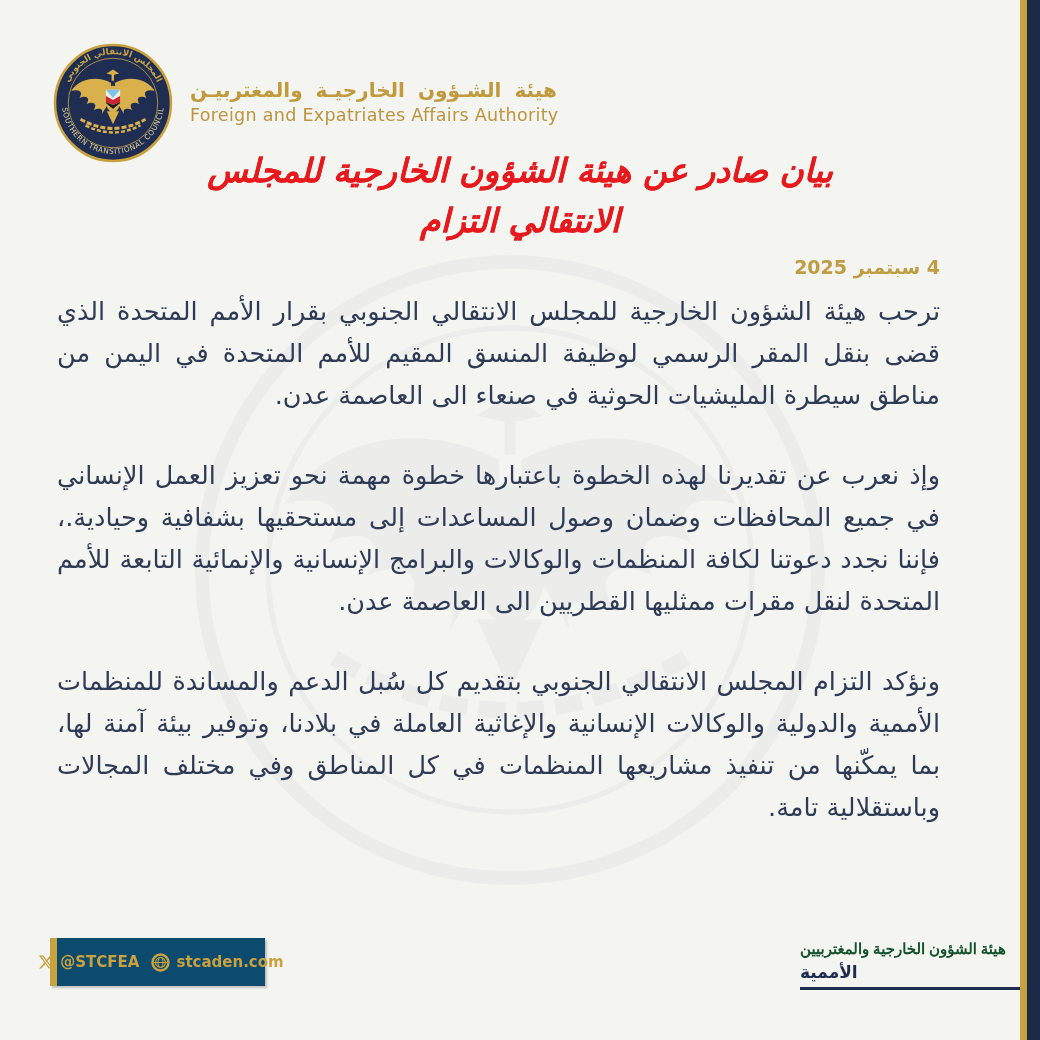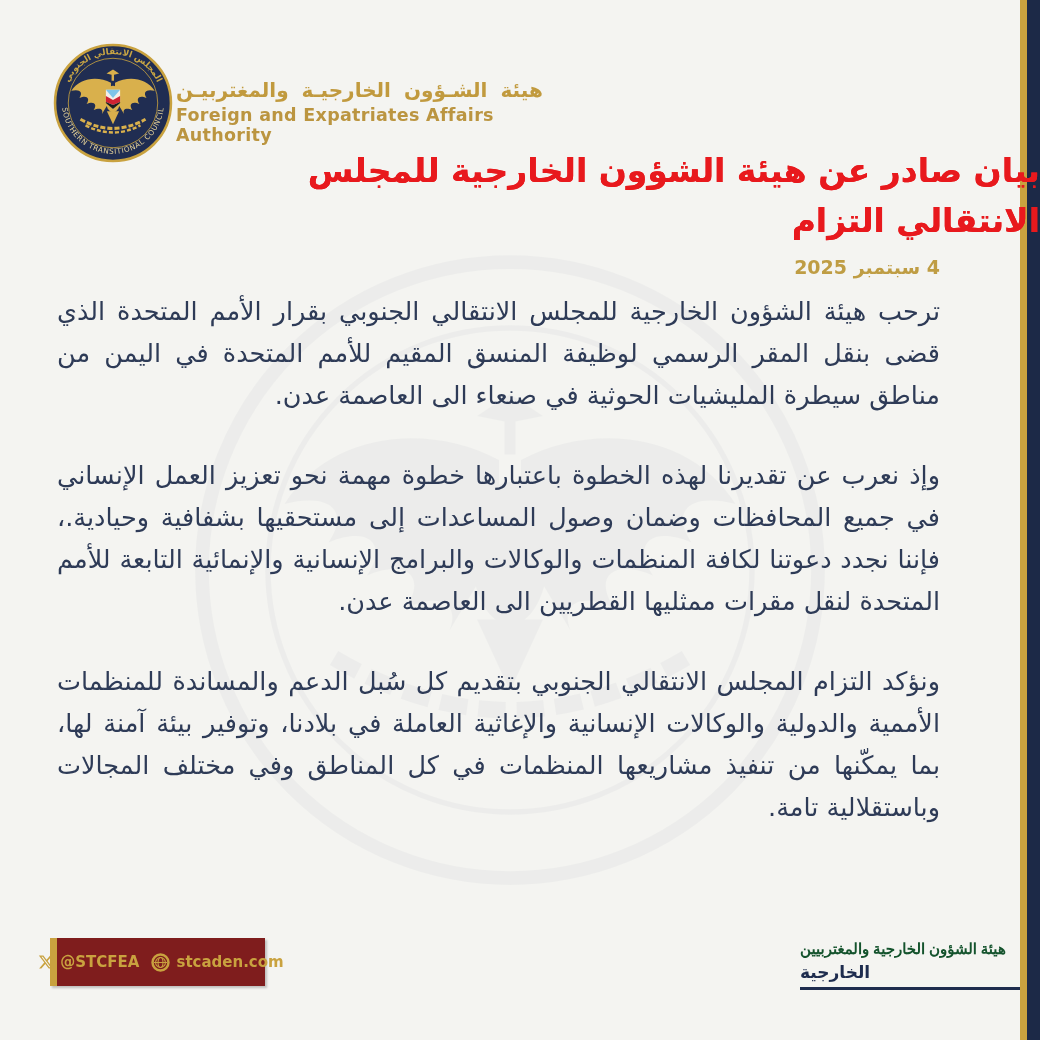--- a/index.html
+++ b/index.html
@@ -13,29 +13,29 @@
 
   
   .band-navy { position:absolute; top:0; right:0; width:13px; height:100%; background:#1c2947; }
   .band-gold { position:absolute; top:0; right:13px; width:7px; height:100%; background:#c9a23f; }
 
   
   .watermark { position:absolute; left:180px; top:240px; width:660px; height:660px; opacity:0.05; }
 
   
   .logo { position:absolute; left:52px; top:42px; width:122px; height:122px; }
-  .org-names { position:absolute; left:176px; top:78px; width:420px; }
+  .org-names { position:absolute; left:190px; top:78px; width:420px; }
   .org-ar {
     direction:rtl; text-align:left; color:#c19a3e; font-size:20px; font-weight:bold;
     word-spacing:6px; letter-spacing:0.5px; margin-bottom:3px;
   }
-  .org-en { color:#bb9540; font-size:17.5px; font-weight:bold; letter-spacing:0.3px; }
+  .org-en { color:#bb9540; font-size:17.5px; font-weight:normal; letter-spacing:0.3px; }
 
   
-  .title-block { position:absolute; top:146px; left:0; width:100%; text-align:right; direction:rtl; }
+  .title-block { position:absolute; top:146px; left:0; width:100%; text-align:center; direction:rtl;font-style:italic; }
   .title-line {
     color:#e8191d; font-weight:bold; font-size:33px; line-height:50px;
     text-shadow:0 0 0.5px #e8191d;
   }
 
   
   .date-line {
     position:absolute; top:256px; right:100px; direction:rtl;
     color:#bf9d44; font-size:19px; font-weight:bold;
   }
@@ -44,21 +44,21 @@
   .body-text {
     position:absolute; top:290px; left:57px; width:883px;
     direction:rtl; text-align:justify; text-align-last:right;
     color:#2e3b57; font-size:25.5px; line-height:42px; font-weight:400;
   }
   .body-text p { margin-bottom:38px; }
 
   
   .social-bar {
     position:absolute; left:50px; top:938px; width:215px; height:48px;
-    background:#7f1d1d; border-left:7px solid #c9a23f;
+    background:#0c4a6e; border-left:7px solid #c9a23f;
     display:flex; align-items:center; justify-content:center; gap:12px;
     box-shadow:2px 2px 2px rgba(40,40,40,0.25);
   }
   .social-item { display:flex; align-items:center; gap:6px; color:#c9a23f; font-size:15px; font-weight:bold; }
   .social-item svg { display:block; }
 
   
   .signature {
     position:absolute; right:20px; top:940px; width:220px;
     direction:rtl; text-align:left;
@@ -150,17 +150,17 @@
         <circle cx="10" cy="10" r="5.2" fill="none" stroke="#c9a23f" stroke-width="1.1"></circle>
         <line x1="3" y1="10" x2="17" y2="10" stroke="#c9a23f" stroke-width="1.1"></line>
         <ellipse cx="10" cy="10" rx="2.6" ry="5.2" fill="none" stroke="#c9a23f" stroke-width="1.1"></ellipse>
       </svg>
       <span>stcaden.com</span>
     </div>
   </div>
 
   <div class="signature">
     <div class="sig-org">هيئة الشؤون الخارجية والمغتربيين</div>
-    <div class="sig-day">الخارجية</div>
+    <div class="sig-day">الأممية</div>
     <div class="sig-rule"></div>
   </div>
 
 </div>
 
 </body></html>

